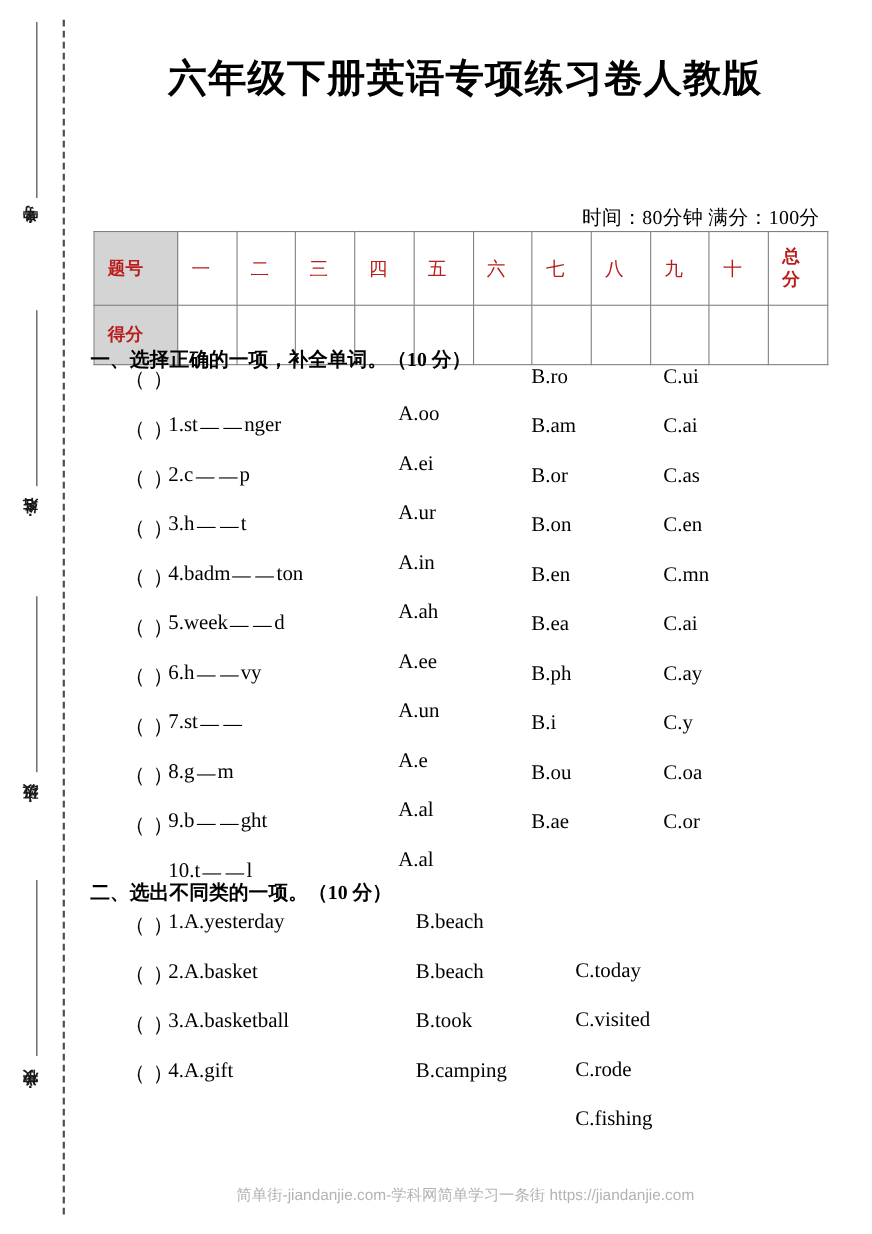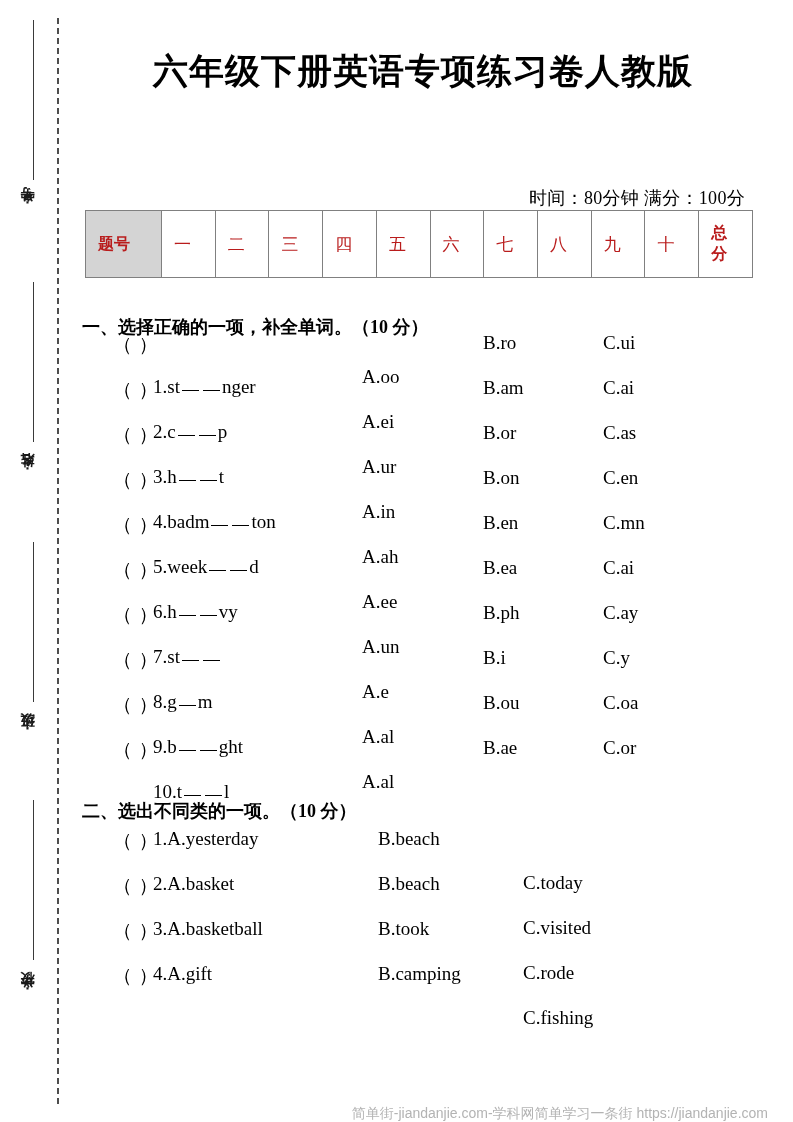--- a/index.html
+++ b/index.html
@@ -180,23 +180,23 @@
   .s1 .opt-b { left: 405px; }
   .s1 .opt-c { left: 525px; }
   .s2 .opt-b { left: 300px; }
   .s2 .opt-c { left: 445px; margin-top: 44px; }
   .s2 .q-stem-inline { position: absolute; left: 75px; }
 
   
   .footer-watermark {
     position: absolute;
     left: 0;
-    top: 1105px;
+    top: 1078px;
     width: 690px;
-    text-align: right;
+    text-align: center;
     font-family: "Liberation Sans", "DejaVu Sans", sans-serif;
     font-size: 14px;
     color: #b3b3b3;
     white-space: nowrap;
   }
   .footer-page {
     position: absolute;
     left: 0;
     top: 1092px;
     width: 690px;
@@ -241,20 +241,34 @@
             <td>三</td>
             <td>四</td>
             <td>五</td>
             <td>六</td>
             <td>七</td>
             <td>八</td>
             <td>九</td>
             <td>十</td>
             <td class="total-col">总分</td>
           </tr>
+          <tr>
+            <td class="hdr-label">得分</td>
+            <td></td>
+            <td></td>
+            <td></td>
+            <td></td>
+            <td></td>
+            <td></td>
+            <td></td>
+            <td></td>
+            <td></td>
+            <td></td>
+            <td></td>
+          </tr>
         </tbody>
     </table>
 
     <div id="sections-host">
         <div class="section-heading" style="top: 288px;"><span>一、选择正确的一项，补全单词。</span><span class="pts">（10 分）</span></div>
         <div class="q-row s1" style="top: 332px;">
           <span class="q-paren">（    ）</span>
           <span class="q-stem"><span>1.</span><span>st</span><span class="blank"></span><span class="blank"></span><span>nger</span></span>
           <span class="opt opt-a">A.oo</span>
           <span class="opt opt-b">B.ro</span>

